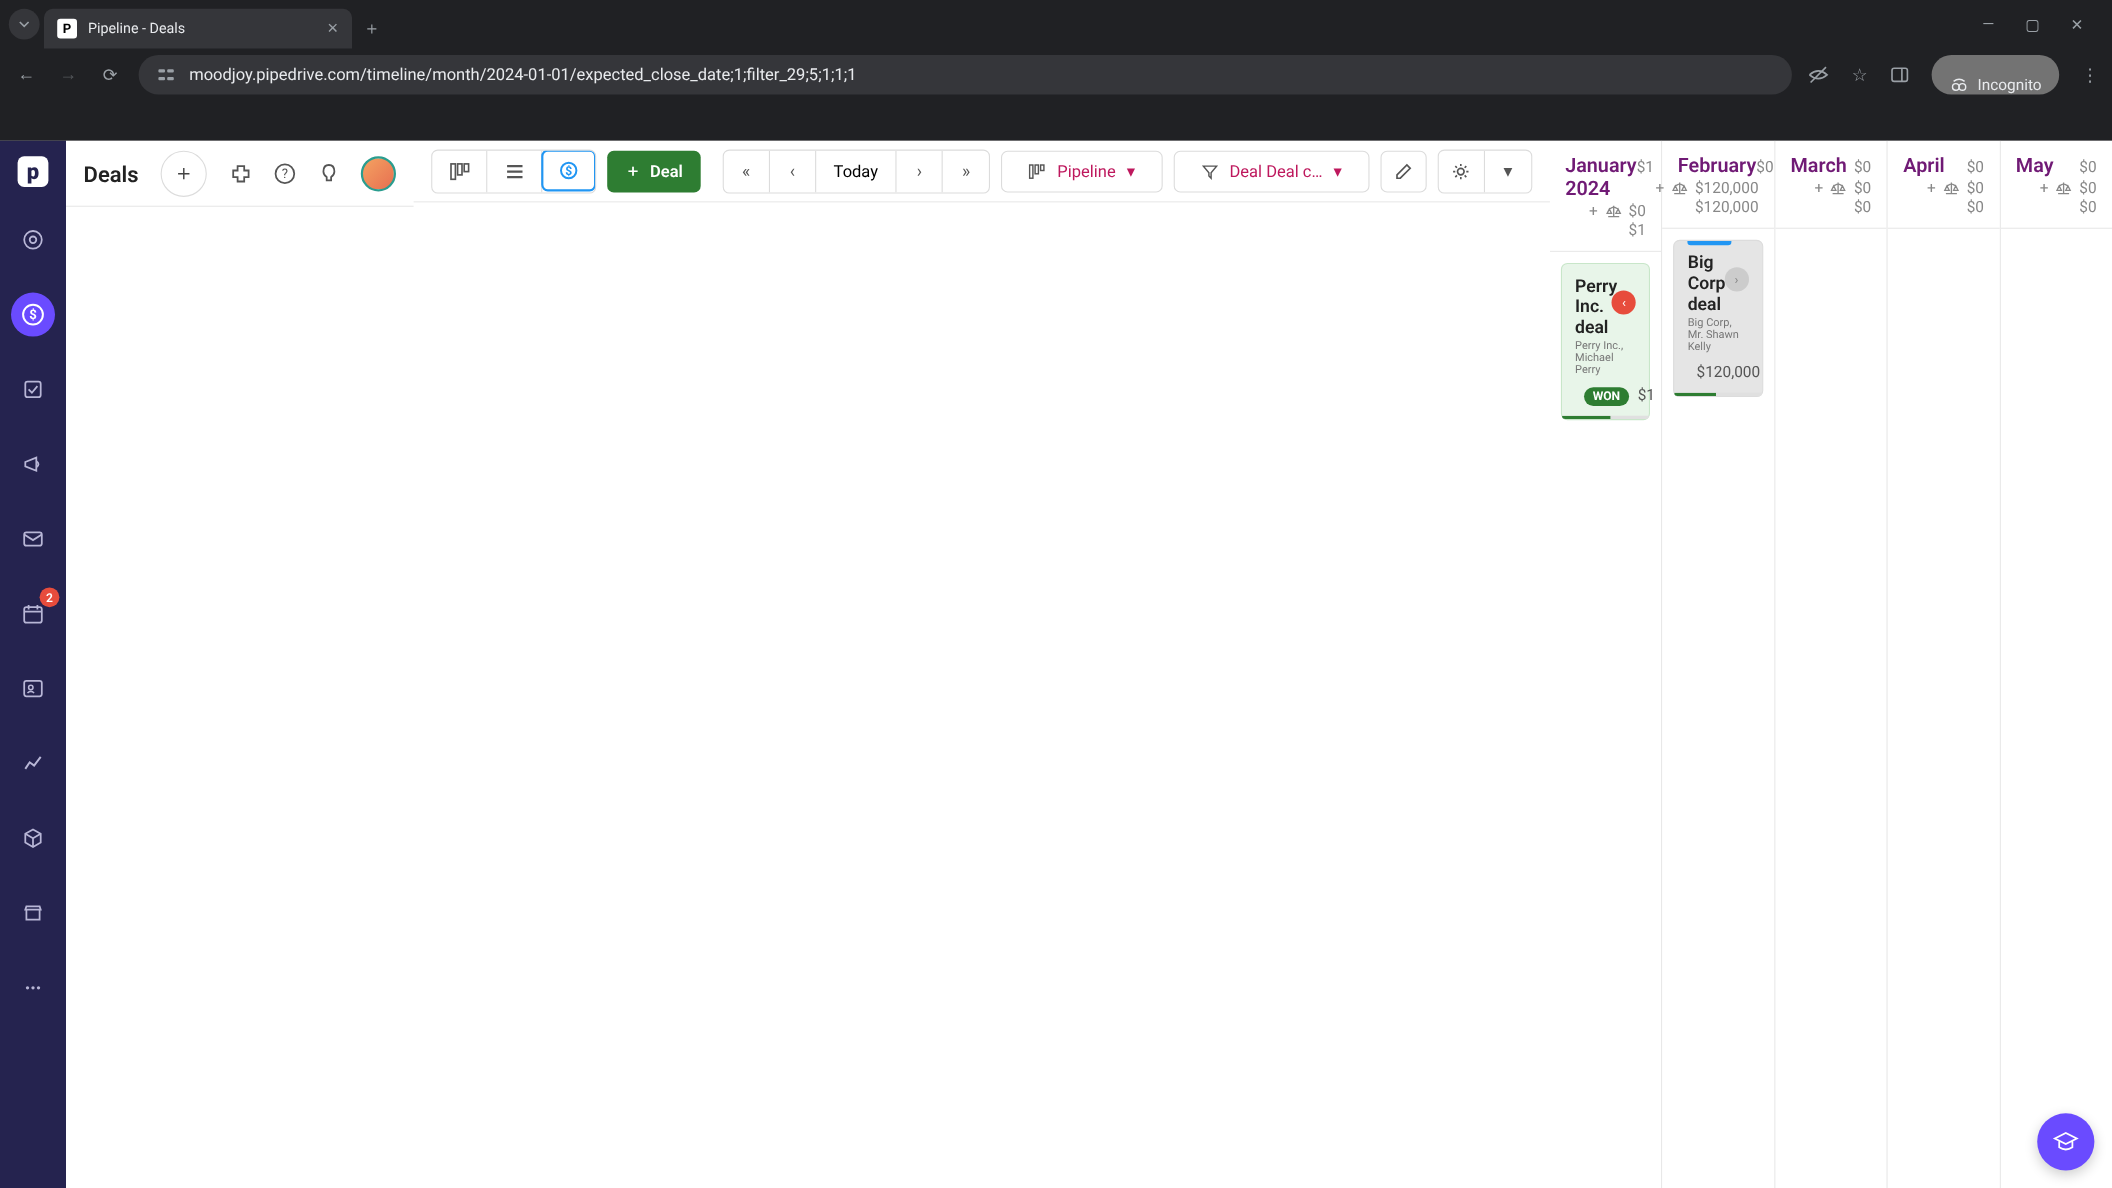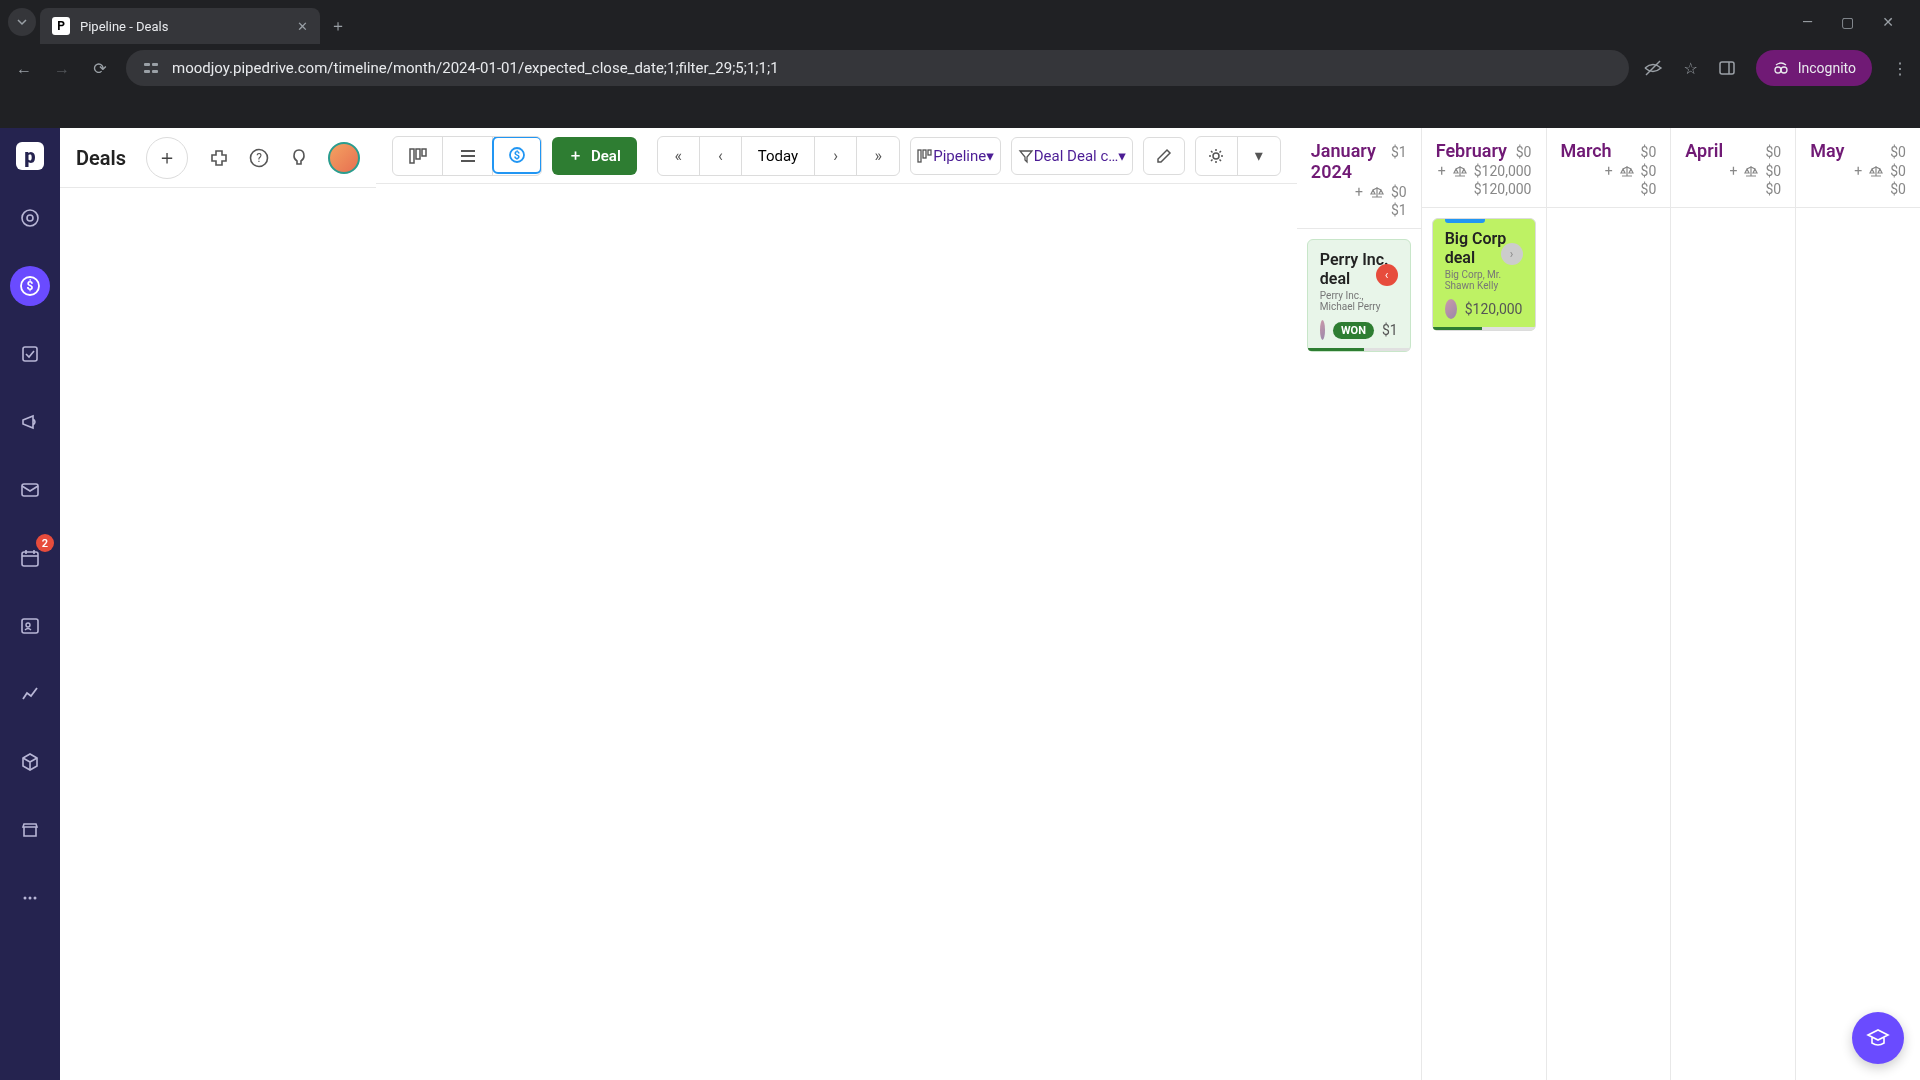--- a/index.html
+++ b/index.html
@@ -16,21 +16,21 @@
 .new-tab-btn { width: 28px; height: 28px; display: flex; align-items: center; justify-content: center; color: #9aa0a6; cursor: pointer; margin-top: 8px; }
 .window-controls { margin-left: auto; display: flex; gap: 28px; padding-right: 18px; }
 .window-controls span { color: #9aa0a6; cursor: pointer; font-size: 14px; }
 
 .addr-bar { height: 48px; display: flex; align-items: center; padding: 0 12px; gap: 14px; }
 .nav-btn { color: #9aa0a6; cursor: pointer; width: 24px; text-align: center; }
 .nav-btn.disabled { opacity: 0.4; }
 .url-field { flex: 1; background: #35363a; height: 36px; border-radius: 18px; display: flex; align-items: center; padding: 0 16px; gap: 12px; color: #e8eaed; font-size: 15px; }
 .url-text { flex: 1; }
 .addr-right { display: flex; align-items: center; gap: 20px; color: #9aa0a6; }
-.incognito-badge { background: #701a75; height: 36px; border-radius: 18px; padding: 0 16px; display: flex; align-items: center; gap: 8px; color: #e8eaed; font-size: 14px; }
+.incognito-badge { background: #737373; height: 36px; border-radius: 18px; padding: 0 16px; display: flex; align-items: flex-end; gap: 8px; color: #e8eaed; font-size: 14px; }
 
 .bookmarks-bar { height: 36px; display: flex; align-items: center; justify-content: flex-end; padding: 0 16px; color: #e8eaed; font-size: 14px; gap: 8px; }
 .bookmarks-bar span { display: flex; align-items: center; gap: 8px; }
 
 
 .app { display: flex; height: calc(1080px - 128px); }
 .sidebar { width: 60px; background: #25234f; display: flex; flex-direction: column; align-items: center; padding-top: 14px; gap: 28px; position: relative; }
 .sidebar-logo { width: 28px; height: 28px; background: #fff; border-radius: 6px; display: flex; align-items: center; justify-content: center; font-weight: 900; color: #25234f; font-size: 20px; }
 .sidebar-item { width: 40px; height: 40px; display: flex; align-items: center; justify-content: center; border-radius: 50%; color: #b8b6d6; cursor: pointer; position: relative; }
 .sidebar-item.active { background: #6a4bff; color: #fff; }
@@ -53,40 +53,40 @@
 .view-group { display: flex; border: 1px solid #dcdcdc; border-radius: 6px; overflow: hidden; }
 .view-btn { width: 50px; height: 38px; display: flex; align-items: center; justify-content: center; cursor: pointer; color: #555; border-right: 1px solid #dcdcdc; }
 .view-btn:last-child { border-right: none; }
 .view-btn.active { border: 2px solid #2196f3; border-radius: 6px; color: #2196f3; margin: -1px; }
 .deal-btn { height: 38px; background: #2e7d32; color: #fff; border-radius: 6px; padding: 0 16px; display: flex; align-items: center; gap: 8px; font-weight: 600; cursor: pointer; font-size: 15px; }
 .spacer { flex: 1; }
 .nav-group { display: flex; border: 1px solid #dcdcdc; border-radius: 6px; overflow: hidden; }
 .nav-btn2 { width: 42px; height: 38px; display: flex; align-items: center; justify-content: center; cursor: pointer; color: #555; border-right: 1px solid #dcdcdc; }
 .nav-btn2:last-child { border-right: none; }
 .today-btn { height: 38px; padding: 0 16px; display: flex; align-items: center; cursor: pointer; font-size: 15px; border-right: 1px solid #dcdcdc; }
-.filter-btn { height: 38px; border: 1px solid #dcdcdc; border-radius: 6px; padding: 0 6px; display: flex; align-items: center; cursor: pointer; font-size: 15px; color: #4c1d95; }
+.filter-btn { height: 38px; border: 1px solid #dcdcdc; border-radius: 6px; padding: 0 24px; display: flex; align-items: center; gap: 10px; cursor: pointer; font-size: 15px; color: #be185d; }
 .icon-btn { width: 42px; height: 38px; border: 1px solid #dcdcdc; border-radius: 6px; display: flex; align-items: center; justify-content: center; cursor: pointer; color: #555; }
 .settings-group { display: flex; border: 1px solid #dcdcdc; border-radius: 6px; overflow: hidden; }
 .settings-group .icon-btn { border: none; border-right: 1px solid #dcdcdc; border-radius: 0; }
 .settings-group .icon-btn:last-child { border-right: none; }
 
 
 .timeline { flex: 1; display: flex; overflow: hidden; position: relative; }
 .month-col { flex: 1; min-width: 0; border-right: 1px solid #e8e8e8; display: flex; flex-direction: column; }
 .month-col:last-child { border-right: none; }
 .month-header { padding: 12px 14px 10px; border-bottom: 1px solid #e8e8e8; }
 .month-title-row { display: flex; justify-content: space-between; align-items: baseline; }
 .month-name { font-size: 18px; font-weight: 600; color: #701a75; }
 .month-amount { font-size: 14px; color: #888; }
 .month-sub-row { display: flex; justify-content: flex-end; align-items: center; gap: 6px; font-size: 14px; color: #888; margin-top: 2px; }
 .balance-icon { font-size: 13px; }
 .month-body { padding: 10px; }
 
 
-.deal-card { border: 1px solid #dcdcdc; border-radius: 6px; padding: 10px 12px 0; margin-bottom: 10px; position: relative; background: #bef264; cursor: pointer; }
+.deal-card { border: 1px solid #dcdcdc; border-radius: 6px; padding: 10px 12px 0; margin-bottom: 10px; position: relative; background: #e5e5e5; cursor: pointer; }
 .deal-card.won { background: #e8f5e9; border-color: #c8e6c9; }
 .deal-stripe { position: absolute; top: 0; left: 12px; width: 40px; height: 4px; border-radius: 0 0 3px 3px; }
 .deal-title { font-weight: 600; color: #222; font-size: 16px; margin-bottom: 2px; }
 .deal-subtitle { font-size: 10px; color: #777; margin-bottom: 8px; }
 .deal-footer { display: flex; align-items: center; gap: 8px; padding-bottom: 8px; }
 .deal-avatar { width: 20px; height: 20px; border-radius: 50%; background: linear-gradient(135deg, #c9a, #98a); }
 .won-badge { background: #2e7d32; color: #fff; font-size: 11px; font-weight: 700; padding: 2px 8px; border-radius: 10px; }
 .deal-value { font-size: 14px; color: #555; }
 .deal-progress { height: 3px; background: #e0e0e0; margin: 0 -12px; border-radius: 0 0 6px 6px; position: relative; overflow: hidden; }
 .deal-progress-fill { height: 100%; background: #2e7d32; }

